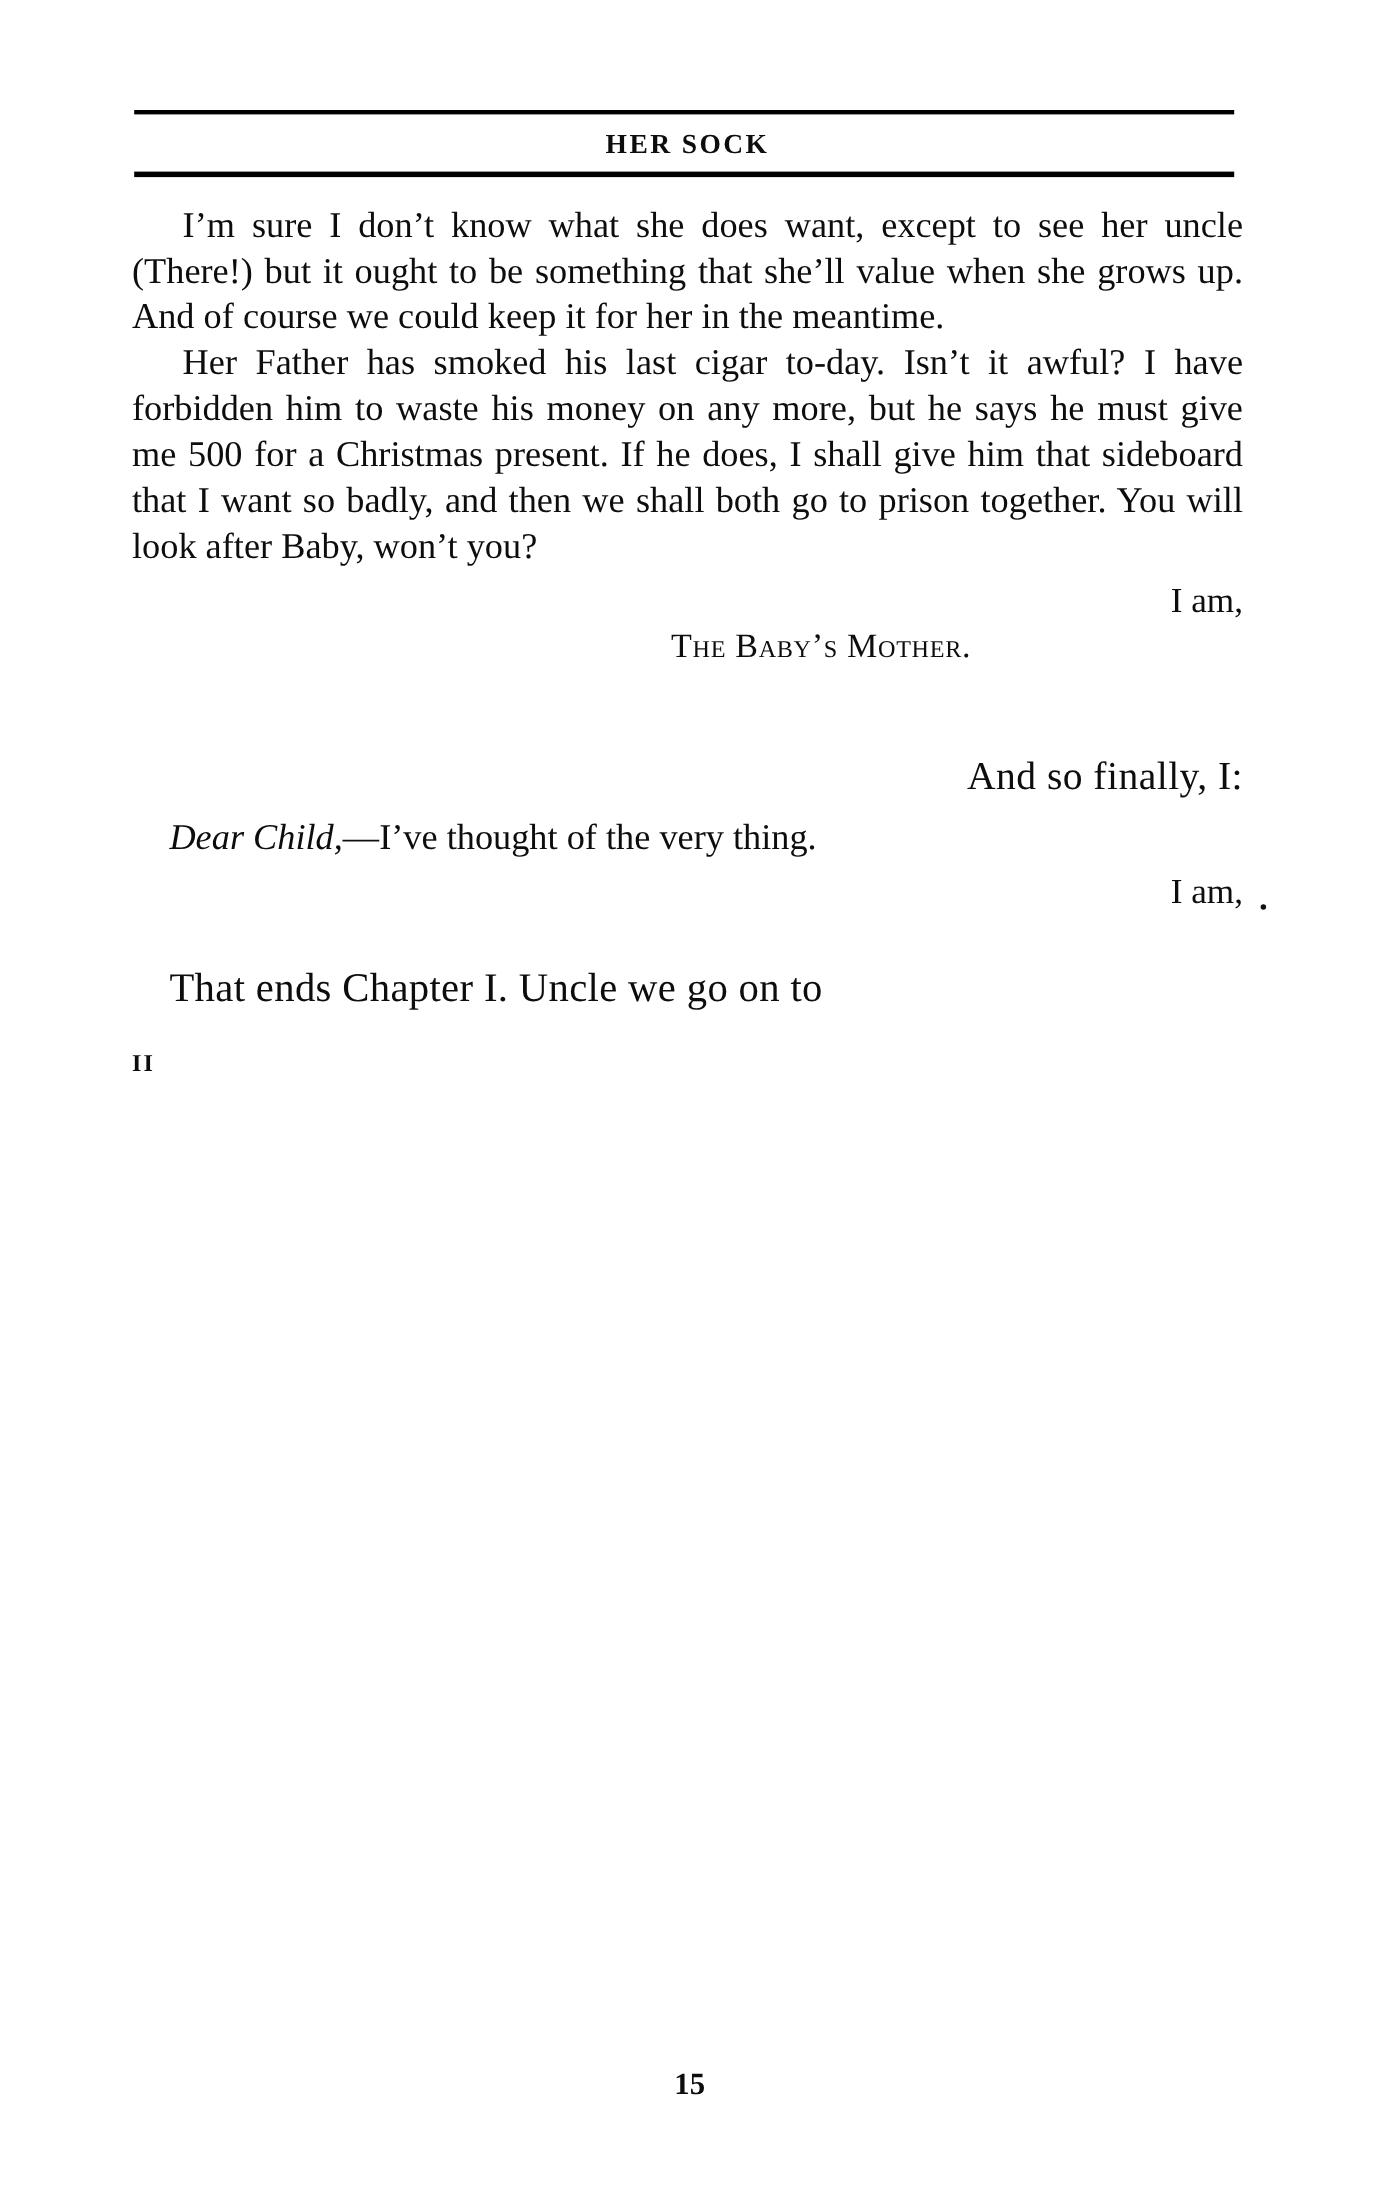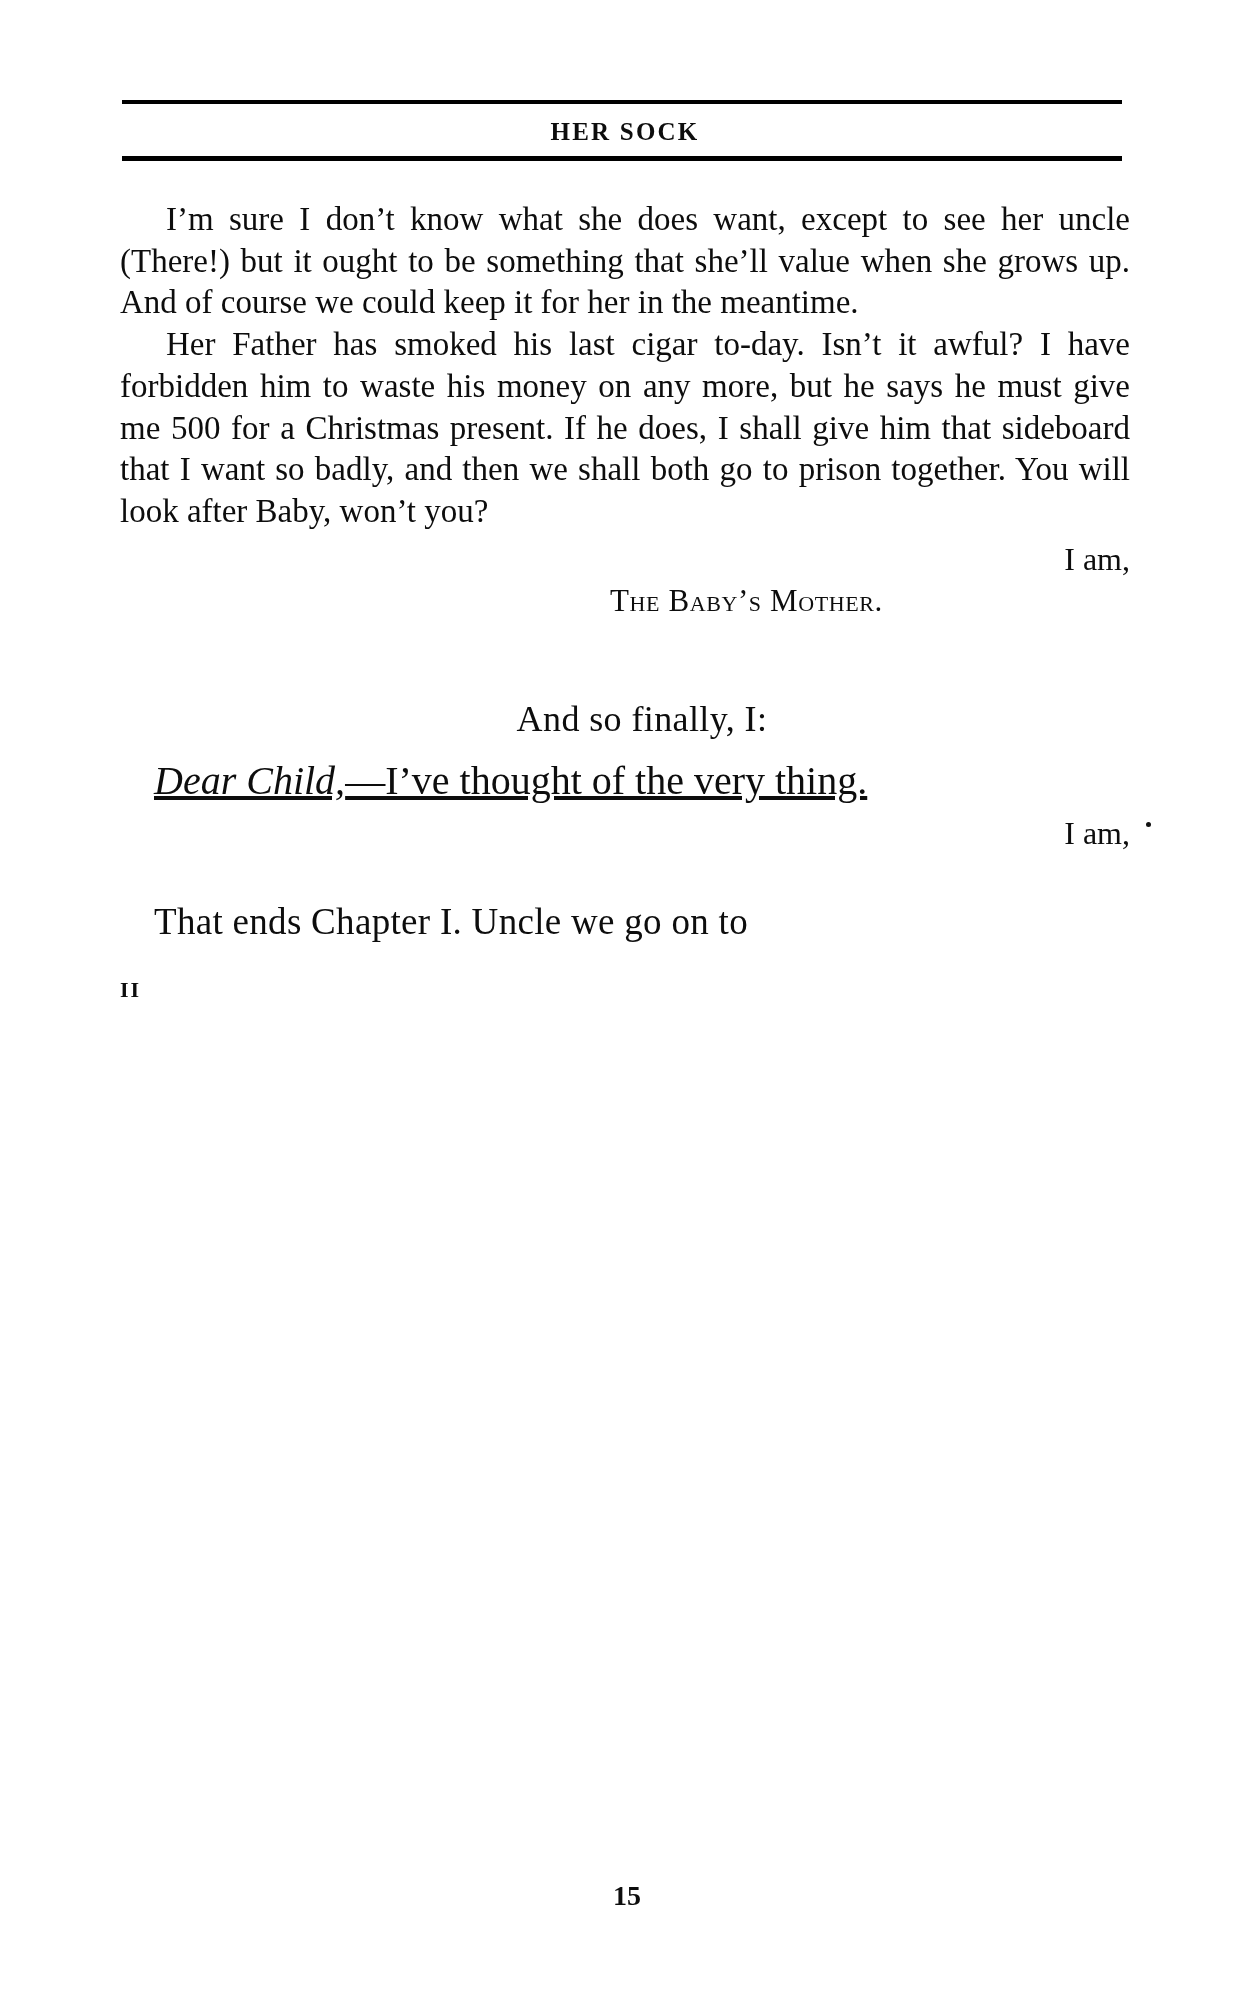--- a/index.html
+++ b/index.html
@@ -42,21 +42,21 @@
     font-variant: small-caps;
   }
   .rule-bottom {
     border-top: 5px solid #000;
     width: 1000px;
     margin: 0 0 0 2px;
   }
 
   
   .body {
-    padding-top: 38px;
+    padding-top: 24px;
     font-size: 33px;
     line-height: 1.265;
     text-align: justify;
     text-justify: inter-word;
   }
   p {
     margin: 0;
   }
   p.indent {
     text-indent: 46px;
@@ -82,29 +82,28 @@
     letter-spacing: 0.6px;
   }
   .sc {
     font-variant: small-caps;
   }
 
   .lead-line {
     font-size: 36px;
     letter-spacing: 0.4px;
     text-indent: 34px;
-    text-align: center;
+    text-align: right;
     margin: 0;
   }
   .letter-line {
-    font-size: 40px;
+    font-size: 33px;
     text-align: left;
     text-indent: 34px;
     margin: 0;
-    text-decoration: underline;
   }
   .letter-line i {
     font-style: italic;
   }
   .chapter-line {
     font-size: 37px;
     text-align: left;
     text-indent: 34px;
     margin: 0;
     letter-spacing: 0.3px;

